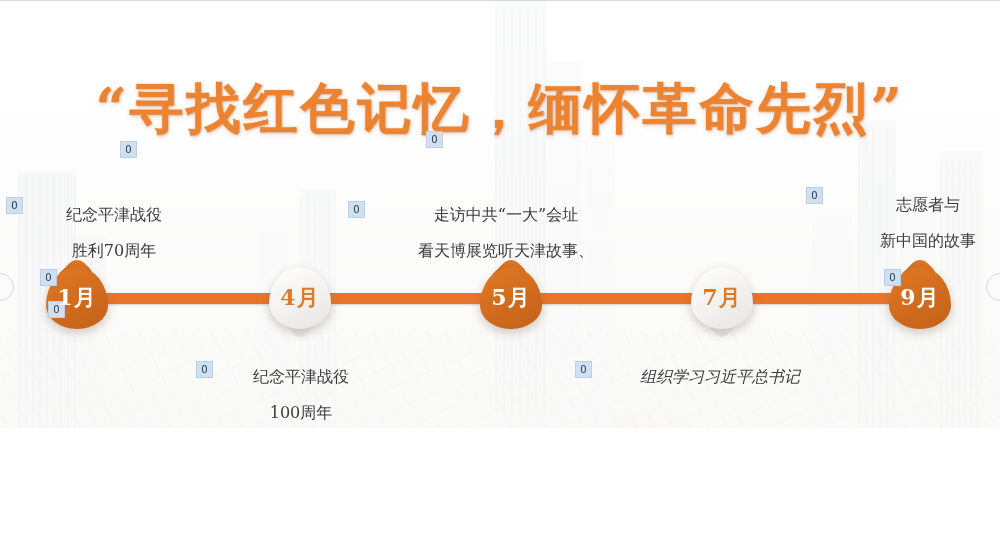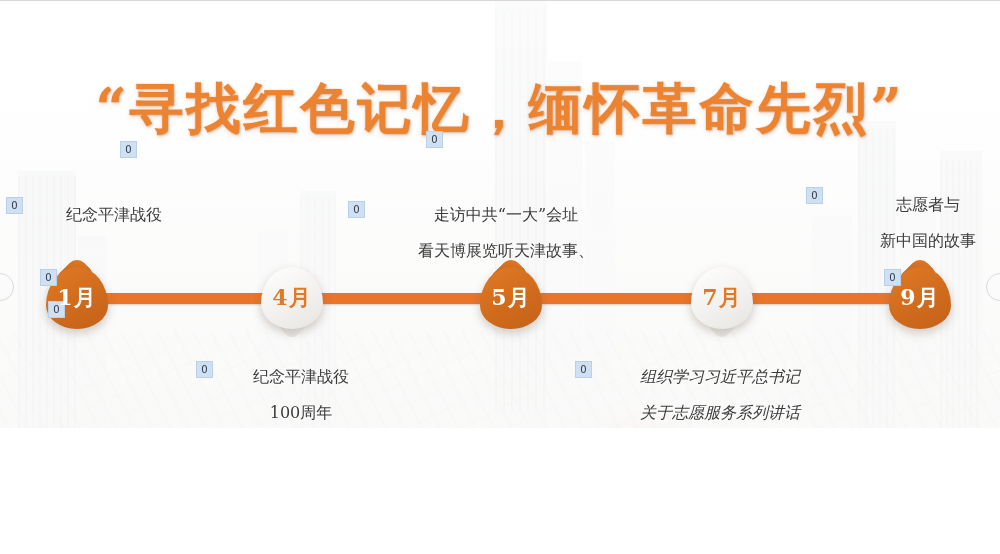--- a/index.html
+++ b/index.html
@@ -229,21 +229,21 @@
   <div class="title">“寻找红色记忆，缅怀革命先烈”</div>
 
   <div class="axis"></div>
 
   <div id="markers">
       <div class="marker up" style="left: 77px; top: 266px;">
         <div class="tip"></div>
         <div class="drop"></div>
         <div class="lbl">1月</div>
       </div>
-      <div class="marker down" style="left: 292px; top: 266px;">
+      <div class="marker down" style="left: 300px; top: 266px;">
         <div class="tip"></div>
         <div class="drop"></div>
         <div class="lbl">4月</div>
       </div>
       <div class="marker up" style="left: 511px; top: 266px;">
         <div class="tip"></div>
         <div class="drop"></div>
         <div class="lbl">5月</div>
       </div>
       <div class="marker down" style="left: 722px; top: 266px;">
@@ -253,32 +253,32 @@
       </div>
       <div class="marker up" style="left: 920px; top: 266px; text-align: center;">
         <div class="tip"></div>
         <div class="drop"></div>
         <div class="lbl">9月</div>
       </div>
     </div>
   <div id="captions">
       <div class="caption" style="left: 14px; top: 196px; width: 200px;">
         <span class="ln">纪念平津战役</span>
+        <span class="ln">胜利70周年</span>
       </div>
       <div class="caption" style="left: 196px; top: 358px; width: 210px;">
         <span class="ln">纪念平津战役</span>
         <span class="ln">100周年</span>
       </div>
       <div class="caption" style="left: 356px; top: 196px; width: 300px;">
         <span class="ln">走访中共“一大”会址</span>
         <span class="ln">看天博展览听天津故事、</span>
       </div>
       <div class="caption" style="left: 575px; top: 358px; width: 290px; font-style: italic;">
         <span class="ln">组织学习习近平总书记</span>
-        <span class="ln">关于志愿服务系列讲话</span>
       </div>
       <div class="caption" style="left: 848px; top: 186px; width: 160px;">
         <span class="ln">志愿者与</span>
         <span class="ln">新中国的故事</span>
       </div>
     </div>
   <div id="chips">
       <div class="chip" style="left: 6px; top: 196px;">0</div>
       <div class="chip" style="left: 40px; top: 268px;">0</div>
       <div class="chip" style="left: 48px; top: 300px;">0</div>

